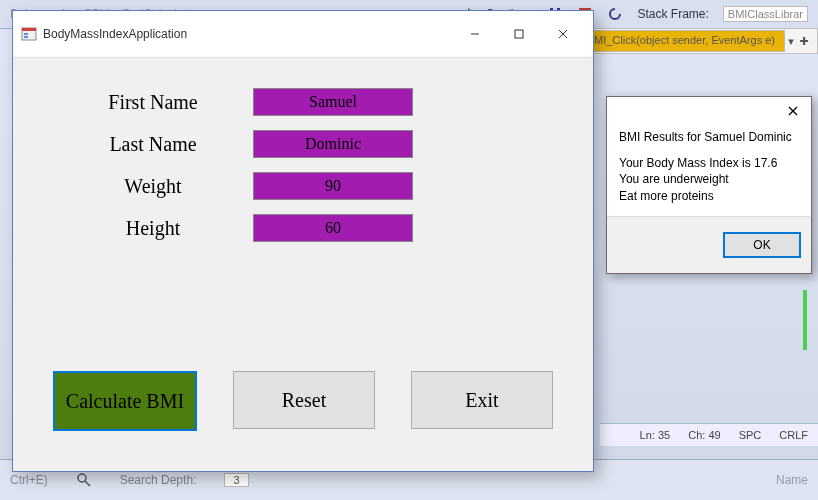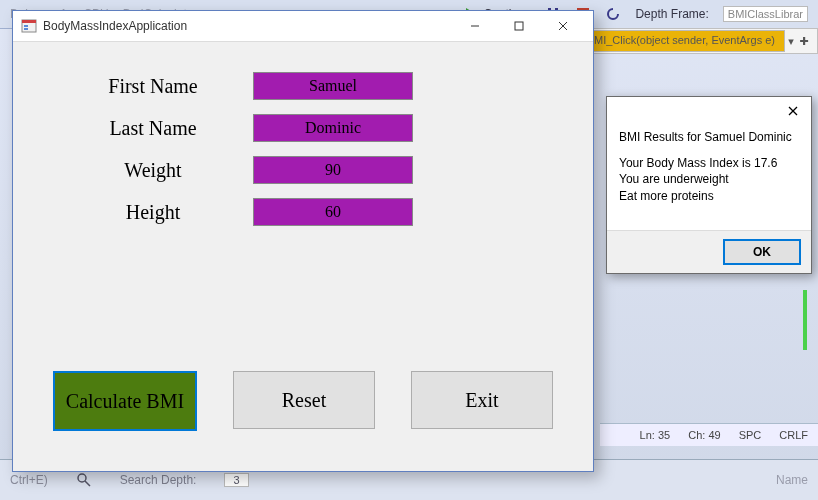--- a/index.html
+++ b/index.html
@@ -107,21 +107,21 @@
     border: 1px solid #5f7fbf;
     box-shadow: 6px 6px 14px rgba(0,0,0,0.25);
     display: flex;
     flex-direction: column;
   }
   .titlebar {
     height: 30px;
     background: #ffffff;
     display: flex;
     align-items: center;
-    padding: 0 8px;
+    padding: 8px 8px;
     font-size: 12px;
     color: #333;
     border-bottom: 1px solid #dcdcdc;
   }
   .titlebar .appicon {
     width: 16px; height: 16px;
     margin-right: 6px;
   }
   .titlebar .spacer { flex: 1; }
   .titlebar .winbtn {
@@ -221,22 +221,21 @@
     line-height: 1.35;
   }
   .msgbox .mb-body .gap { height: 10px; }
   .msgbox .mb-footer {
     height: 40px;
     background: #f0f0f0;
     border-top: 1px solid #dcdcdc;
     display: flex;
     align-items: center;
     justify-content: flex-end;
-    padding: 1px 10px;
-    font-weight: bold;
+    padding: 8px 10px;
   }
   .msgbox .mb-ok {
     width: 74px;
     height: 22px;
     background: #e1e1e1;
     border: 2px solid #0178d7;
     font-size: 12px;
     display:flex;align-items:center;justify-content:center;
   }
 
@@ -270,21 +269,21 @@
   <span class="ico">
     <svg viewBox="0 0 16 16" width="16" height="16">
         <rect x="2" y="2" width="12" height="12" fill="#c04030"></rect>
       </svg>
   </span>
   <span class="ico">
     <svg viewBox="0 0 16 16" width="16" height="16">
         <path d="M8 2a6 6 0 1 0 6 6h-2a4 4 0 1 1-4-4V2z" fill="#3a3a8a"></path>
       </svg>
   </span>
-  <span>Depth Frame:</span>
+  <span>Stack Frame:</span>
   <span class="combo" style="border:1px solid #bbb;background:#fff;padding:1px 4px;font-size:11px;color:#888">BMIClassLibrar</span>
 </div>
 
 <div class="vs-sub">
   <span class="combo" style="flex:1">MI_Click(object sender, EventArgs e)</span>
   <span style="width:12px;text-align:center">▾</span>
   <span style="width:14px;text-align:center">✚</span>
 </div>
 
 <div class="vs-green"></div>

